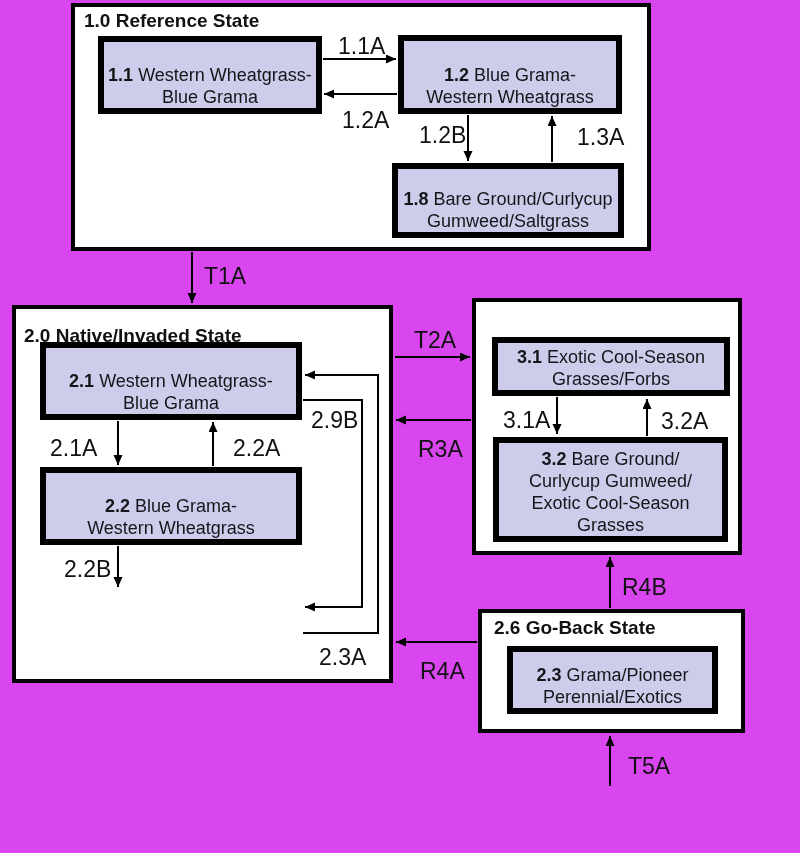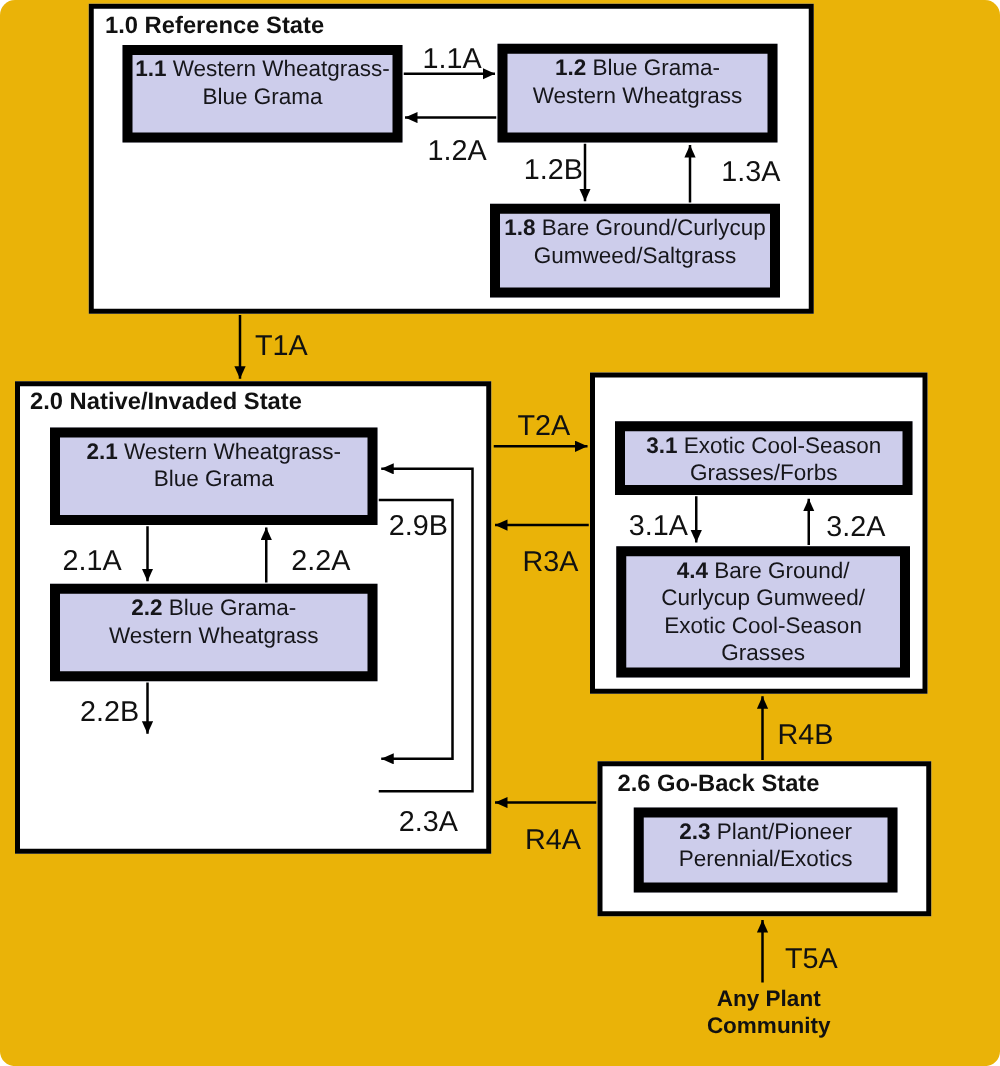--- a/index.html
+++ b/index.html
@@ -1,29 +1,29 @@
 <!DOCTYPE html>
 <html style="--community-fill: #cdcdeb;"><head>
 <meta charset="utf-8">
 <style>
   html,body{margin:0;padding:0;background:#ffffff;}
   #stage{
-    position:relative;width:800px;height:853px;background:#eab308;
-    font-family:"Liberation Sans", sans-serif;color:#111111;overflow:hidden;border-radius:12px;
+    position:relative;width:800px;height:853px;background:#d946ef;
+    font-family:"Liberation Sans", sans-serif;color:#111111;overflow:hidden;
   }
   .sbox{
     position:absolute;box-sizing:border-box;background:#ffffff;
     border:4px solid #000000;
   }
   .stitle{
     position:absolute;font-size:19px;font-weight:bold;white-space:nowrap;color:#111;
   }
   .cbox{
     position:absolute;box-sizing:border-box;background:var(--community-fill,#cdcdeb);
-    border:8px solid #000000;display:flex;align-items:flex-start;justify-content:center;
+    border:6px solid #000000;display:flex;align-items:flex-end;justify-content:center;
   }
   .ctxt{
     text-align:center;white-space:pre-line;font-size:18px;line-height:22px;color:#16161a;
   }
   .code{font-weight:bold;margin-right:5px;}
   .tlabel{
     position:absolute;font-size:23px;color:#111;white-space:nowrap;
   }
   #arrows{position:absolute;left:0;top:0;pointer-events:none;}
   #arrows line,#arrows polyline{stroke:#000000;stroke-width:2;fill:none;}
@@ -36,21 +36,21 @@
 <body>
 
 <div id="stage">
 
   <div class="sbox" style="left:71px;top:3px;width:580px;height:248px"></div>
   <div class="sbox" style="left:12px;top:305px;width:381px;height:378px"></div>
   <div class="sbox" style="left:472px;top:298px;width:270px;height:257px"></div>
   <div class="sbox" style="left:478px;top:609px;width:267px;height:124px"></div>
 
   <div class="stitle" style="left:84px;top:10px">1.0 Reference State</div>
-  <div class="stitle" style="left:24px;top:311px">2.0 Native/Invaded State</div>
+  <div class="stitle" style="left:24px;top:325px">2.0 Native/Invaded State</div>
   <div class="stitle" style="left:494px;top:617px">2.6 Go-Back State</div>
 
   <div class="cbox" style="left:98px;top:36px;width:224px;height:78px">
     <div class="ctxt"><span class="code">1.1</span><span>Western Wheatgrass-
 Blue Grama</span></div>
   </div>
   <div class="cbox" style="left:398px;top:35px;width:224px;height:79px">
     <div class="ctxt"><span class="code">1.2</span><span>Blue Grama-
 Western Wheatgrass</span></div>
   </div>
@@ -66,28 +66,28 @@
   <div class="cbox" style="left:40px;top:467px;width:262px;height:78px">
     <div class="ctxt"><span class="code">2.2</span><span>Blue Grama-
 Western Wheatgrass</span></div>
   </div>
 
   <div class="cbox" style="left:492px;top:337px;width:238px;height:59px">
     <div class="ctxt"><span class="code">3.1</span><span>Exotic Cool-Season
 Grasses/Forbs</span></div>
   </div>
   <div class="cbox" style="left:493px;top:437px;width:235px;height:105px">
-    <div class="ctxt"><span class="code">4.4</span><span>Bare Ground/
+    <div class="ctxt"><span class="code">3.2</span><span>Bare Ground/
 Curlycup Gumweed/
 Exotic Cool-Season
 Grasses</span></div>
   </div>
 
   <div class="cbox" style="left:507px;top:646px;width:211px;height:68px">
-    <div class="ctxt"><span class="code">2.3</span><span>Plant/Pioneer
+    <div class="ctxt"><span class="code">2.3</span><span>Grama/Pioneer
 Perennial/Exotics</span></div>
   </div>
 
   <svg id="arrows" width="800" height="853" viewBox="0 0 800 853">
     <defs>
       <marker id="ah" markerWidth="12" markerHeight="12" refX="10" refY="4.5" orient="auto" markerUnits="userSpaceOnUse">
         <path d="M0,0 L10,4.5 L0,9 Z" fill="#000000"></path>
       </marker>
     </defs>
     <line x1="323" y1="59" x2="396" y2="59" marker-end="url(#ah)"></line>
@@ -120,16 +120,14 @@
   <div class="tlabel" style="left:64px;top:556px">2.2B</div>
   <div class="tlabel" style="left:319px;top:644px">2.3A</div>
   <div class="tlabel" style="left:414px;top:327px">T2A</div>
   <div class="tlabel" style="left:418px;top:436px">R3A</div>
   <div class="tlabel" style="left:503px;top:407px">3.1A</div>
   <div class="tlabel" style="left:661px;top:408px">3.2A</div>
   <div class="tlabel" style="left:622px;top:574px">R4B</div>
   <div class="tlabel" style="left:420px;top:658px">R4A</div>
   <div class="tlabel" style="left:628px;top:753px">T5A</div>
 
-  <div class="footer" style="left:535px;top:789px;width:160px">Any Plant
-Community</div>
 
 </div>
 
 </body></html>

